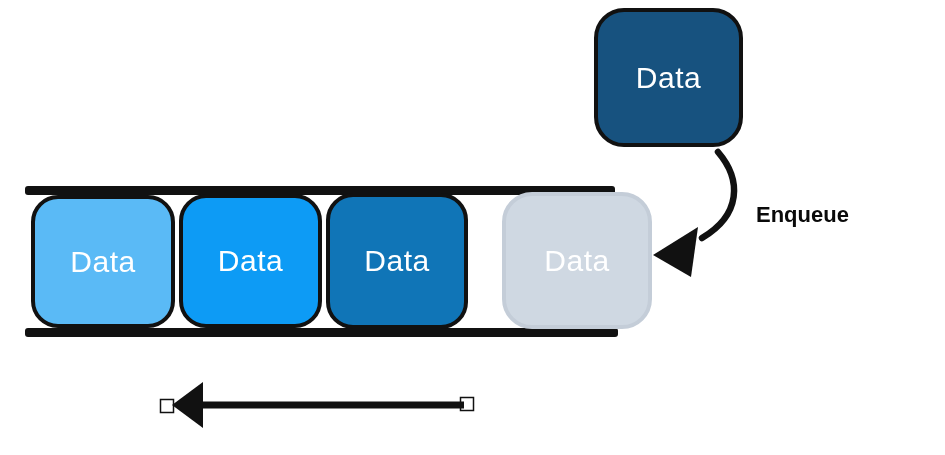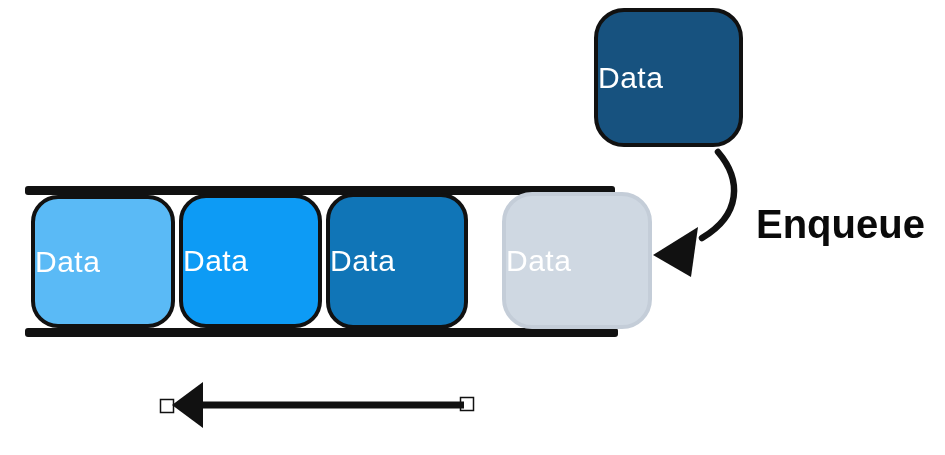--- a/index.html
+++ b/index.html
@@ -23,21 +23,21 @@
   .rail-top    { left: 25px; top: 186px; width: 590px; }
   .rail-bottom { left: 25px; top: 328px; width: 593px; }
 
   .block {
     position: absolute;
     box-sizing: border-box;
     border: 4px solid #000000;
     border-radius: 27px;
     display: flex;
     align-items: center;
-    justify-content: flex-start;
+    justify-content: center;
   }
   .block-label {
     font-size: 30px;
     font-weight: 400;
     letter-spacing: 0.5px;
   }
   .b1 { left: 31px;  top: 195px; width: 144px; height: 133px; }
   .b2 { left: 179px; top: 194px; width: 143px; height: 134px; }
   .b3 { left: 326px; top: 193px; width: 142px; height: 136px; }
   .b4 { left: 502px; top: 192px; width: 150px; height: 137px; border-radius: 30px; }
@@ -47,21 +47,21 @@
     position: absolute;
     left: 640px;
     top: 145px;
     width: 110px;
     height: 135px;
   }
   .enqueue-label {
     position: absolute;
     left: 756px;
     top: 202px;
-    font-size: 40px;
+    font-size: 22px;
     font-weight: 700;
   }
   .direction-arrow {
     position: absolute;
     left: 150px;
     top: 376px;
     width: 340px;
     height: 58px;
   }
   .handle {

